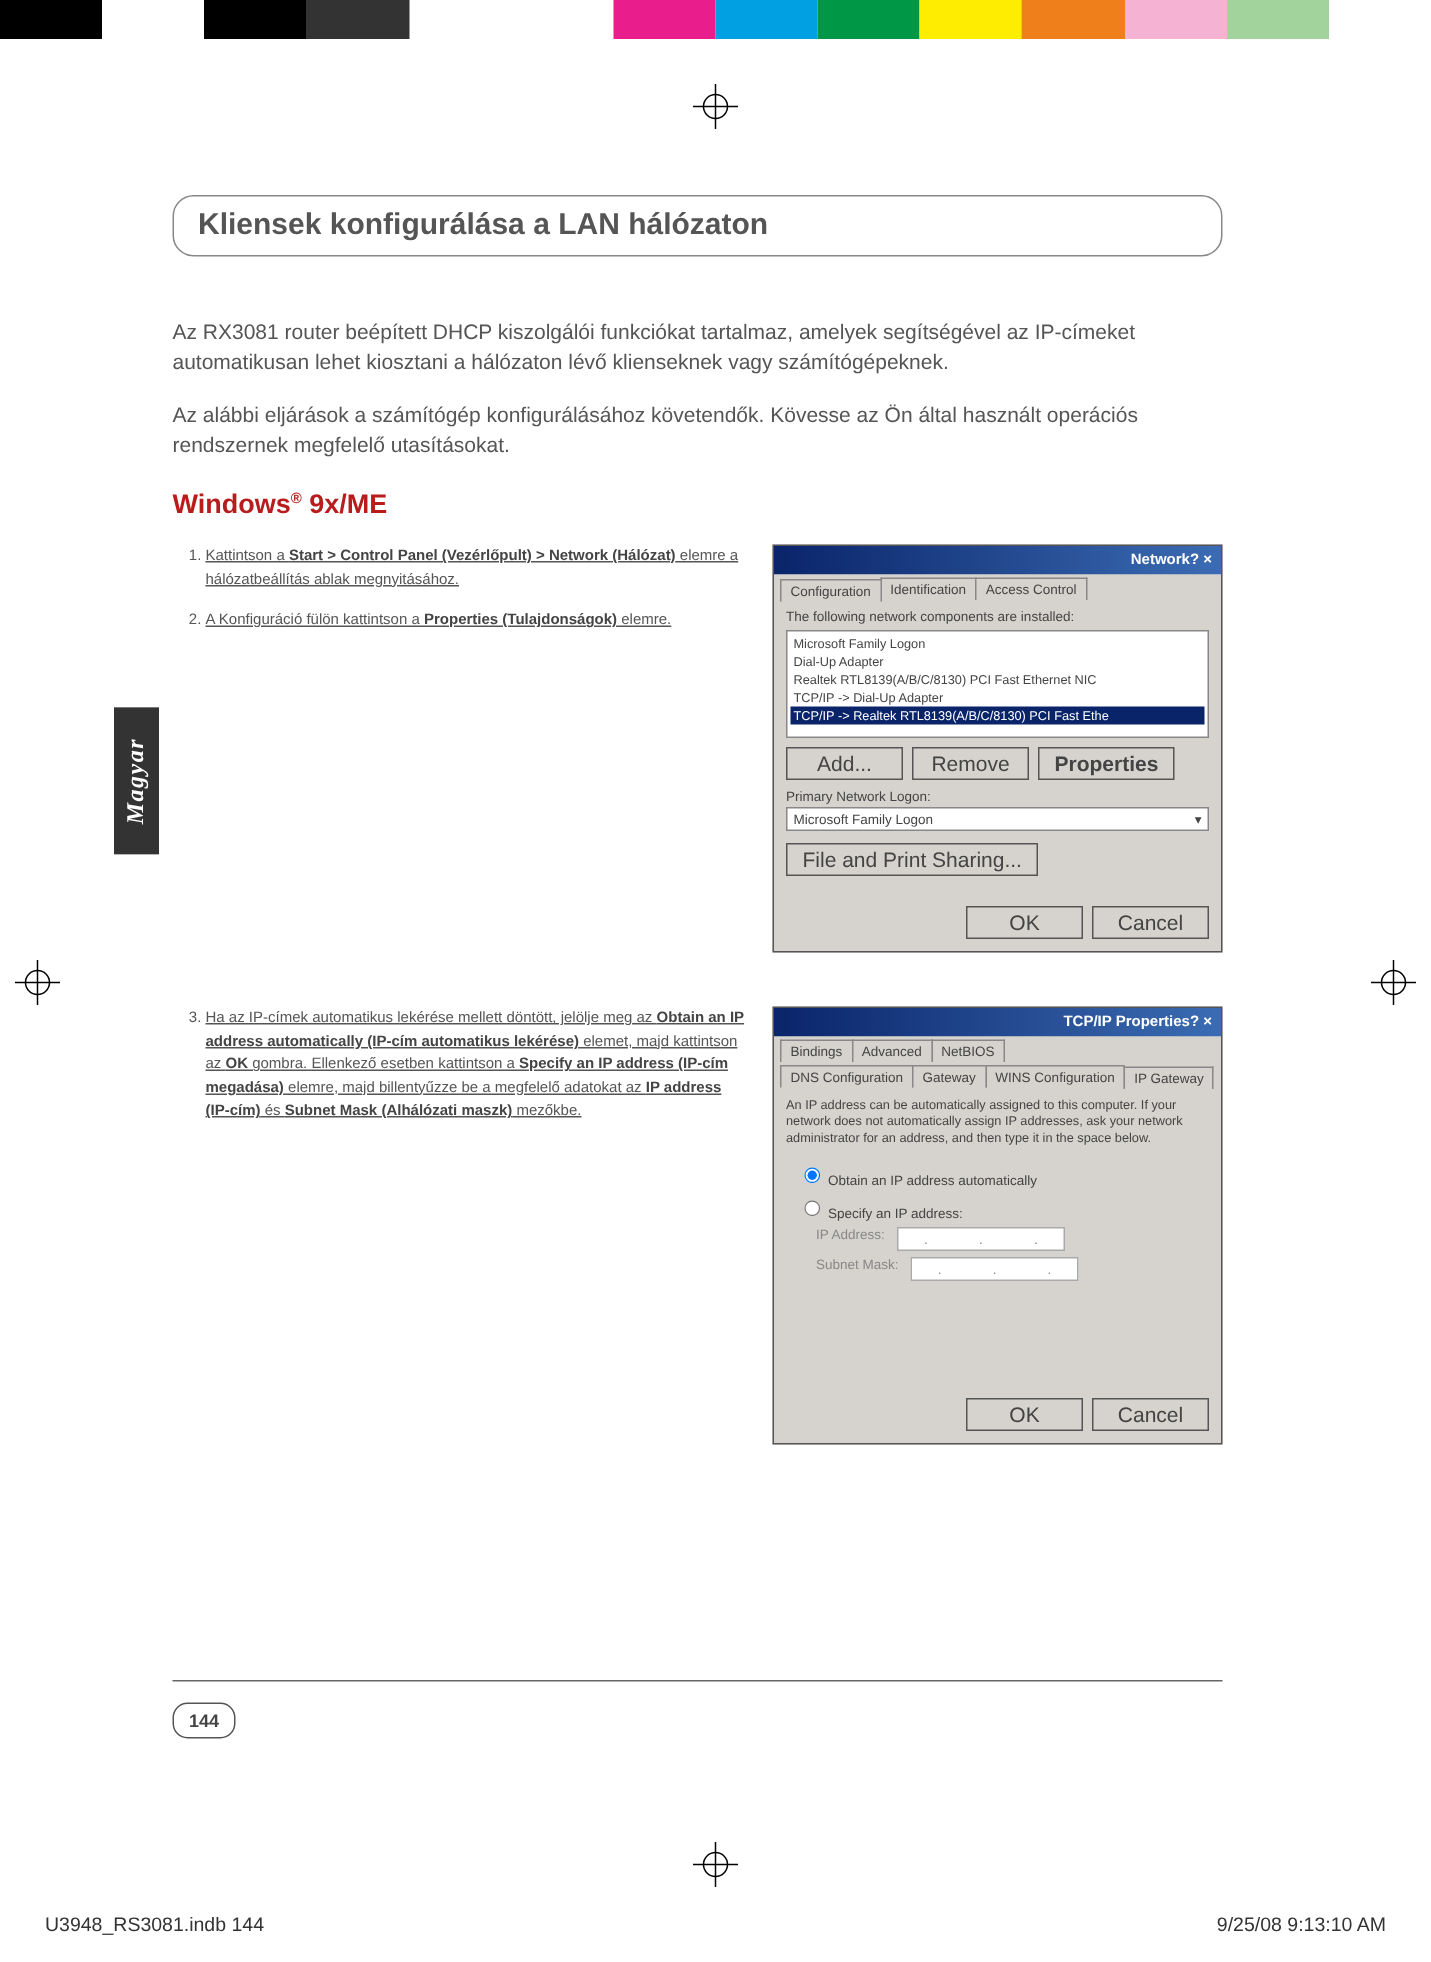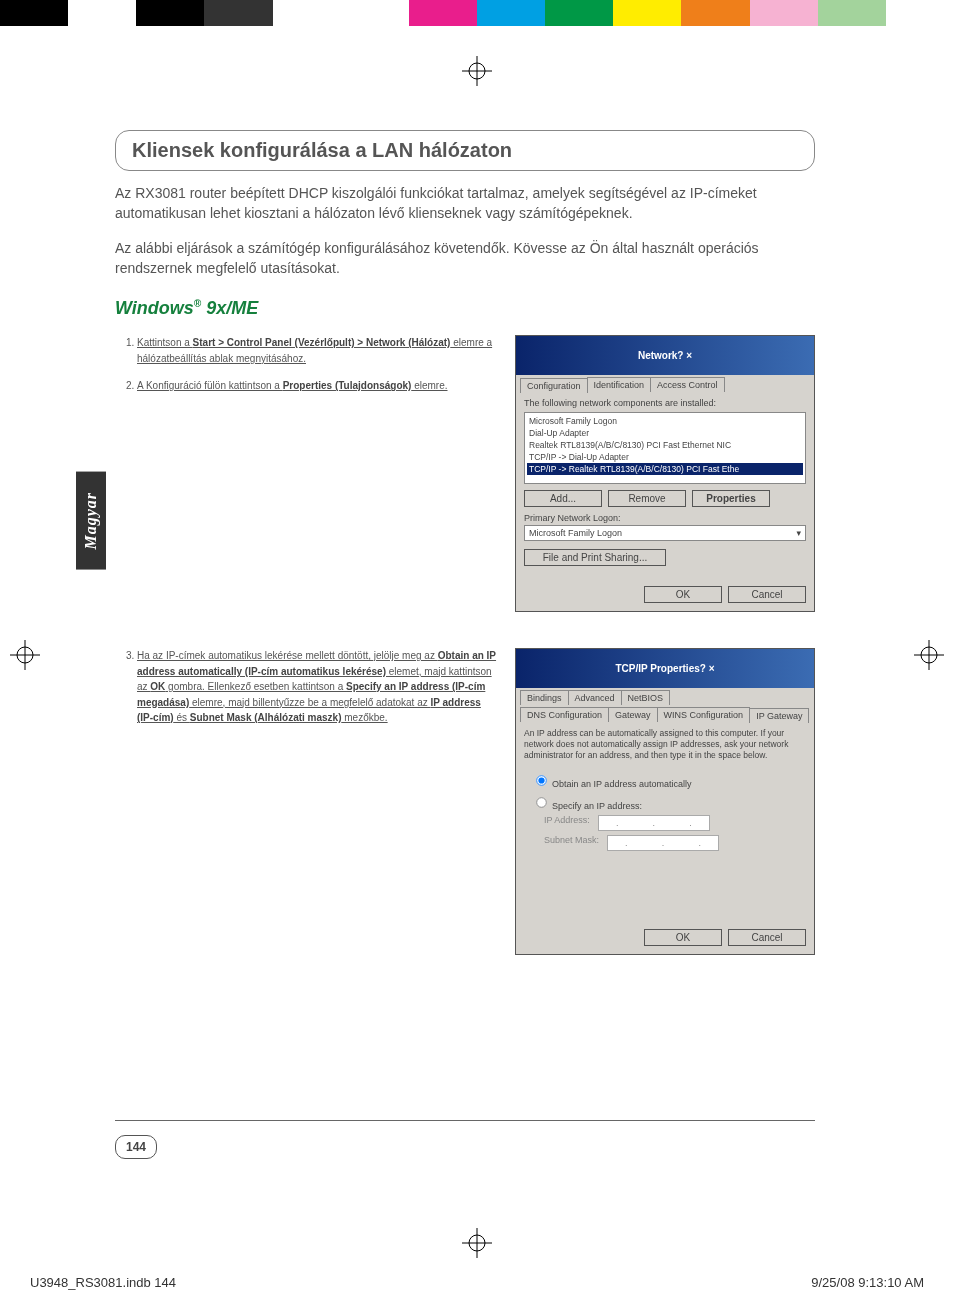--- a/index.html
+++ b/index.html
@@ -16,43 +16,43 @@
   .registration { position:absolute; width:30px; height:30px; }
   .registration svg { width:100%; height:100%; }
   .page {
     position:absolute;
     top:130px; left:115px; width:700px;
   }
   .header-line { border-bottom:1px solid #555; padding-bottom:6px; margin-bottom:30px; display:flex; align-items:flex-end; }
   .logo-icon { width:40px; height:24px; border:1px solid #aaa; transform:skewX(-20deg); margin-right:10px; background:#f4f4f4; }
   .header-title { font-size:12.5px; font-weight:bold; color:#555; }
   .section-title-box {
-    border:1px solid #888; border-radius:14px; padding:8px 16px; margin-bottom:12px;
+    border:1px solid #888; border-radius:14px; padding:8px 16px; margin-bottom:40px;
   }
   .section-title { font-size:20px; font-weight:bold; color:#555; }
   .intro p { font-size:14px; line-height:1.45; margin:0 0 14px 0; color:#555;}
-  .subheading { font-size:18px; font-weight:bold; color:#15803d; margin:20px 0 16px;font-style:italic; }
+  .subheading { font-size:18px; font-weight:bold; color:#b91c1c; margin:20px 0 16px; }
   .subheading sup { font-size:10px; vertical-align:super; }
   .row { display:flex; gap:18px; margin-bottom:36px; align-items:flex-start;}
   .instructions { flex:1; font-size:10px; line-height:1.55; color:#555;text-decoration:underline;}
   .instructions ol { padding-left:22px; margin:0;}
   .instructions li { margin-bottom:12px; }
   .instructions b { color:#444; }
   .screenshot { width:300px; }
   .dlg { border:1px solid #555; background:#d6d3ce; font-size:9px; }
-  .dlg .titlebar { background:linear-gradient(to right,#0a246a,#3b6cb3); color:#fff; padding:14px 6px; display:flex; justify-content:center; font-weight:bold; font-size:10px;}
+  .dlg .titlebar { background:linear-gradient(to right,#0a246a,#3b6cb3); color:#fff; padding:4px 6px; display:flex; justify-content:flex-end; font-weight:bold; font-size:10px;}
   .dlg .tabrow { display:flex; background:#d6d3ce; padding:2px 4px 0; gap:0;}
   .dlg .tab { border:1px solid #888; border-bottom:none; padding:2px 6px; background:#d6d3ce; font-size:9px; margin-right:-1px;}
   .dlg .tab.active { background:#d6d3ce; position:relative; top:1px; font-weight:normal;}
   .dlg .body { padding:6px 8px 10px; background:#d6d3ce;}
   .listbox { border:1px solid #888; background:#fff; padding:2px; height:66px; font-size:8.5px; overflow:hidden; margin-top:4px;}
   .listbox .item { padding:1px 2px; white-space:nowrap;}
   .listbox .item.sel { background:#0a246a; color:#fff;}
   .btnrow { display:flex; gap:6px; margin:6px 0;}
-  .btn { border:1px solid #555; background:#d6d3ce; padding:2px 10px; font-size:10px; min-width:56px; text-align:center;}
+  .btn { border:1px solid #555; background:#d6d3ce; padding:2px 10px; font-size:14px; min-width:56px; text-align:center;}
   .dropdown { border:1px solid #888; background:#fff; padding:2px 4px; font-size:9px; display:flex; justify-content:space-between; margin-top:2px;}
   .groupbox { border:1px solid #aaa; padding:6px; margin-top:6px; font-size:8.5px;}
   .dlg .footer { display:flex; justify-content:flex-end; gap:6px; padding:4px 8px 8px;}
   .radio-row { margin:4px 0 4px 6px; font-size:9px;}
   .radio-row input { transform:scale(0.8); margin-right:4px;}
   .field-row { display:flex; align-items:flex-start; gap:8px; margin:4px 0 4px 20px; font-size:9px; color:#888;}
   .ipbox { border:1px solid #aaa; background:#fff; width:110px; height:14px; display:flex; align-items:center; justify-content:space-around;}
   .ipbox span { font-size:9px;}
   .side-tab {
     position:absolute; left:76px; top:472px; background:#333; color:#fff;

